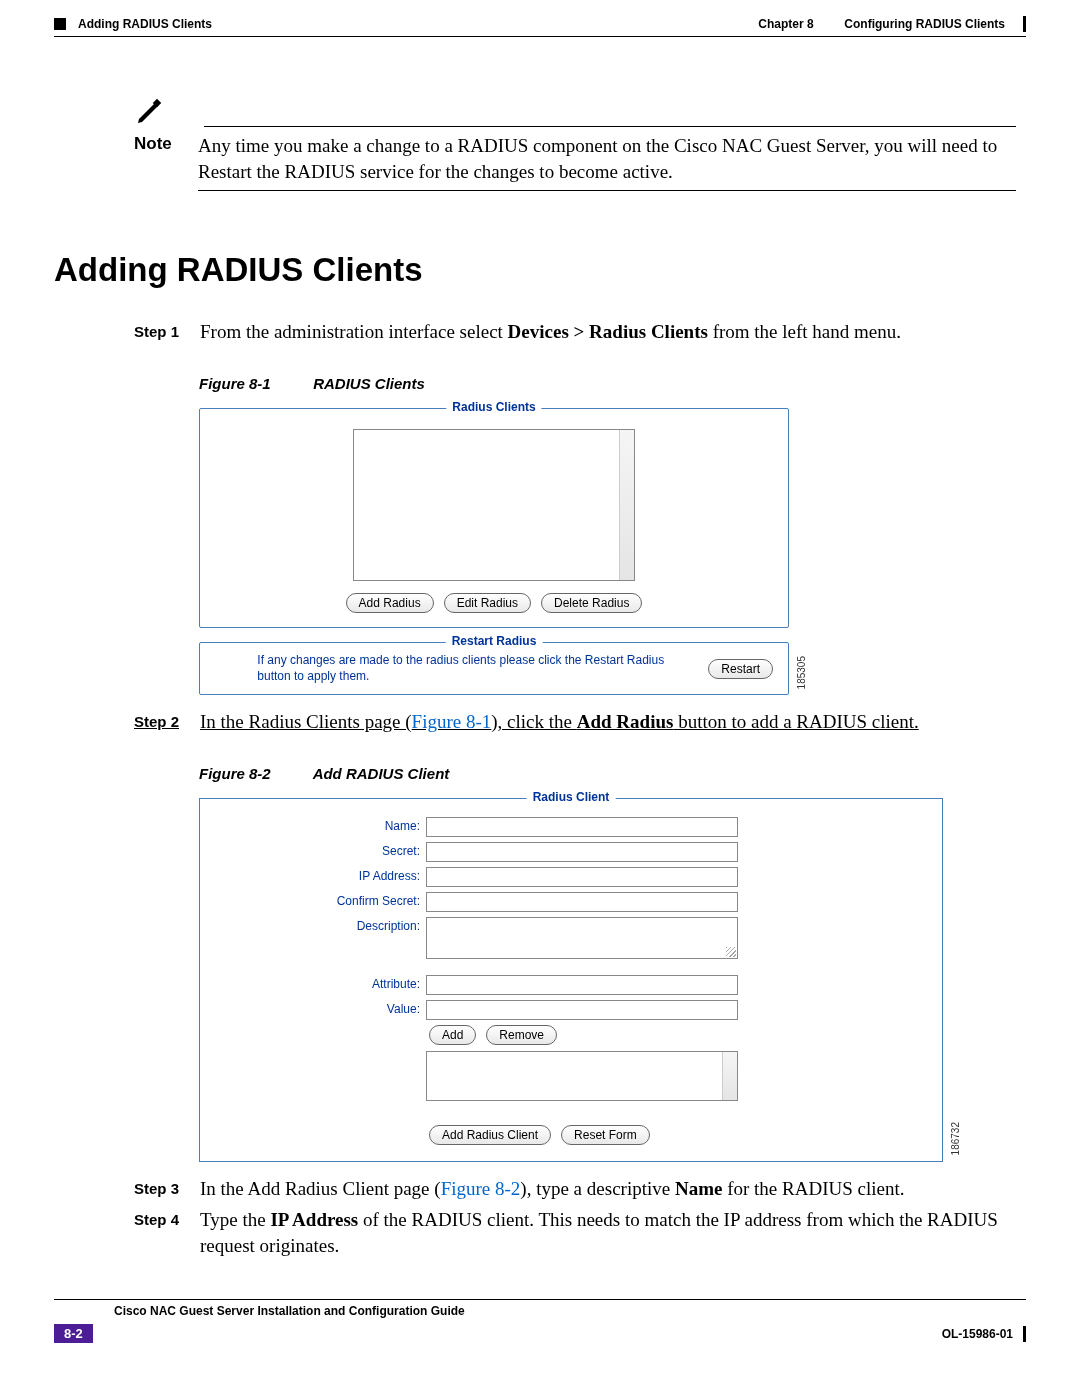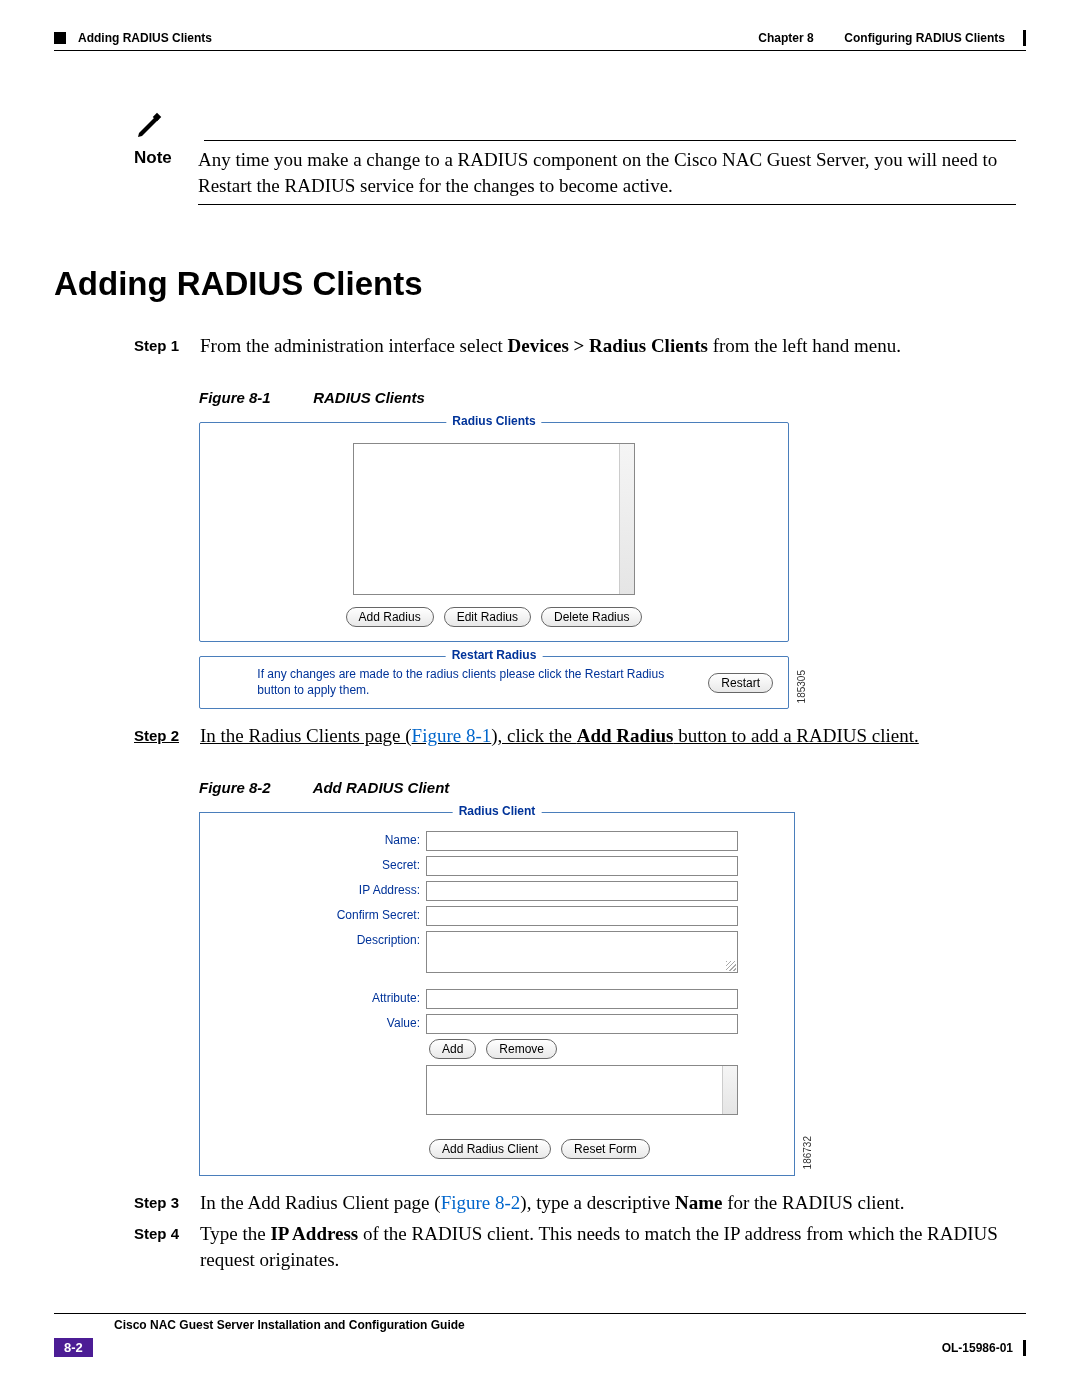--- a/index.html
+++ b/index.html
@@ -4,21 +4,21 @@
 <style>
   body {
     margin: 0;
     padding: 0;
     font-family: "Times New Roman", Times, serif;
     background: #fff;
     color: #000;
     width: 1080px;
   }
   .page {
-    padding: 30px 54px 20px 54px;
+    padding: 16px 54px 20px 54px;
     position: relative;
   }
   .top-header {
     display: flex;
     justify-content: space-between;
     align-items: center;
     font-family: Arial, Helvetica, sans-serif;
     font-size: 12px;
     font-weight: bold;
     margin-bottom: 4px;
@@ -190,21 +190,21 @@
     font-family: Arial, Helvetica, sans-serif;
     font-size: 10px;
     color: #333;
     writing-mode: vertical-rl;
     transform: rotate(180deg);
   }
 
   
   .fig2-wrap {
     margin-left: 145px;
-    width: 596px;
+    width: 744px;
     position: relative;
   }
   .fig2-box {
     border: 1px solid #4a7ebb;
     padding: 18px 20px 16px 20px;
     position: relative;
   }
   .form-row {
     display: flex;
     align-items: flex-start;

